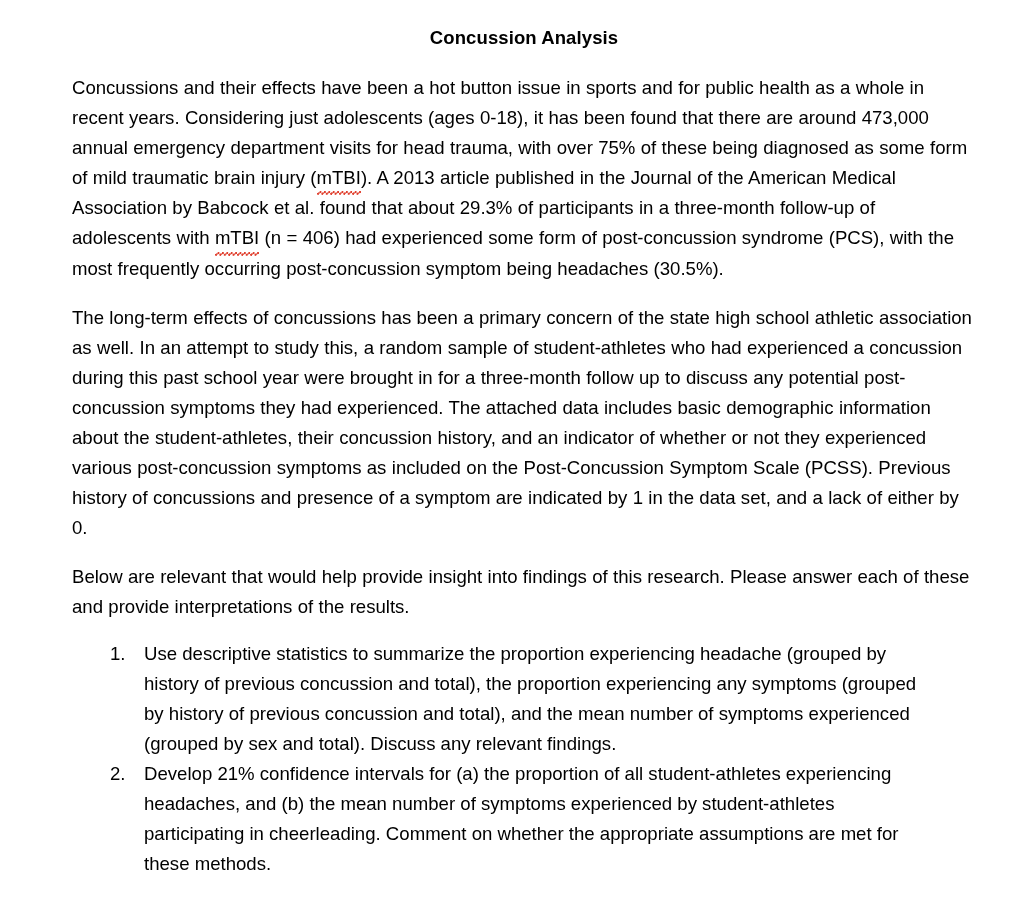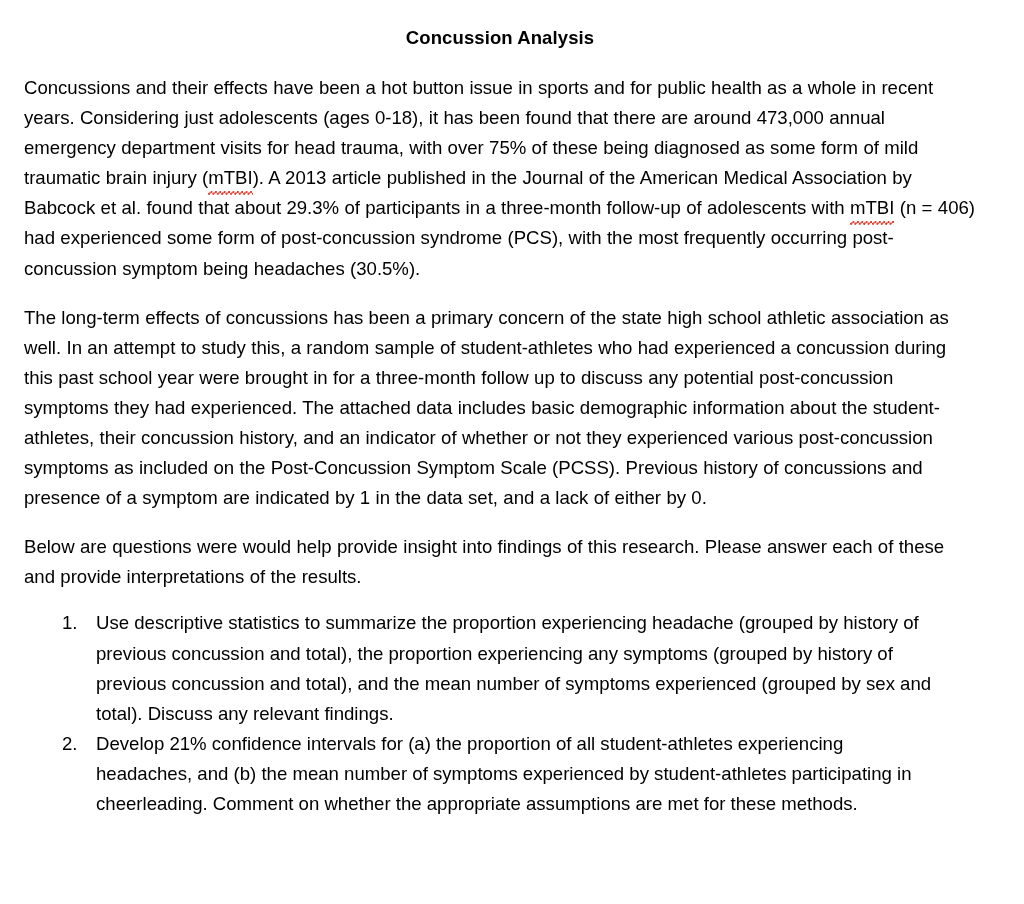--- a/index.html
+++ b/index.html
@@ -12,21 +12,21 @@
     height: 904px;
     font-family: "Liberation Sans", sans-serif;
     color: #000000;
     overflow: hidden;
   }
   .page {
     position: relative;
     width: 1024px;
     height: 904px;
     box-sizing: border-box;
-    padding: 26px 48px 0 24px;
+    padding: 26px 48px 0 72px;
     background: #ffffff;
   }
   .doc-title {
     text-align: center;
     font-weight: bold;
     font-size: 18.5px;
     line-height: 1.35;
     letter-spacing: 0.1px;
     margin: 0 0 22px 0;
   }
@@ -89,21 +89,21 @@
 <body>
 
 <div class="page">
 
   <h1 class="doc-title">Concussion Analysis</h1>
 
   <p class="para">Concussions and their effects have been a hot button issue in sports and for public health as a whole in recent years. Considering just adolescents (ages 0-18), it has been found that there are around 473,000 annual emergency department visits for head trauma, with over 75% of these being diagnosed as some form of mild traumatic brain injury (<span class="squiggle">mTBI</span>). A 2013 article published in the <span class="ital">Journal of the American Medical Association</span> by Babcock et al. found that about 29.3% of participants in a three-month follow-up of adolescents with <span class="squiggle">mTBI</span> (<span class="ital">n</span> = 406) had experienced some form of post-concussion syndrome (PCS), with the most frequently occurring post-concussion symptom being headaches (30.5%).</p>
 
   <p class="para">The long-term effects of concussions has been a primary concern of the state high school athletic association as well. In an attempt to study this, a random sample of student-athletes who had experienced a concussion during this past school year were brought in for a three-month follow up to discuss any potential post-concussion symptoms they had experienced. The attached data includes basic demographic information about the student-athletes, their concussion history, and an indicator of whether or not they experienced various post-concussion symptoms as included on the Post-Concussion Symptom Scale (PCSS). Previous history of concussions and presence of a symptom are indicated by 1 in the data set, and a lack of either by 0.</p>
 
-  <p class="para last-para">Below are questions were would help provide insight into findings of this research. Please answer each of these and provide interpretations of the results.</p>
+  <p class="para last-para">Below are relevant that would help provide insight into findings of this research. Please answer each of these and provide interpretations of the results.</p>
 
   <ol class="list">
     <li class="list-item">
       <span class="li-marker">1.</span>
       <span class="li-text">Use descriptive statistics to summarize the proportion experiencing headache (grouped by history of previous concussion and total), the proportion experiencing any symptoms (grouped by history of previous concussion and total), and the mean number of symptoms experienced (grouped by sex and total). Discuss any relevant findings.</span>
     </li>
     <li class="list-item">
       <span class="li-marker">2.</span>
       <span class="li-text">Develop 21% confidence intervals for (a) the proportion of all student-athletes experiencing headaches, and (b) the mean number of symptoms experienced by student-athletes participating in cheerleading. Comment on whether the appropriate assumptions are met for these methods.</span>
     </li>

